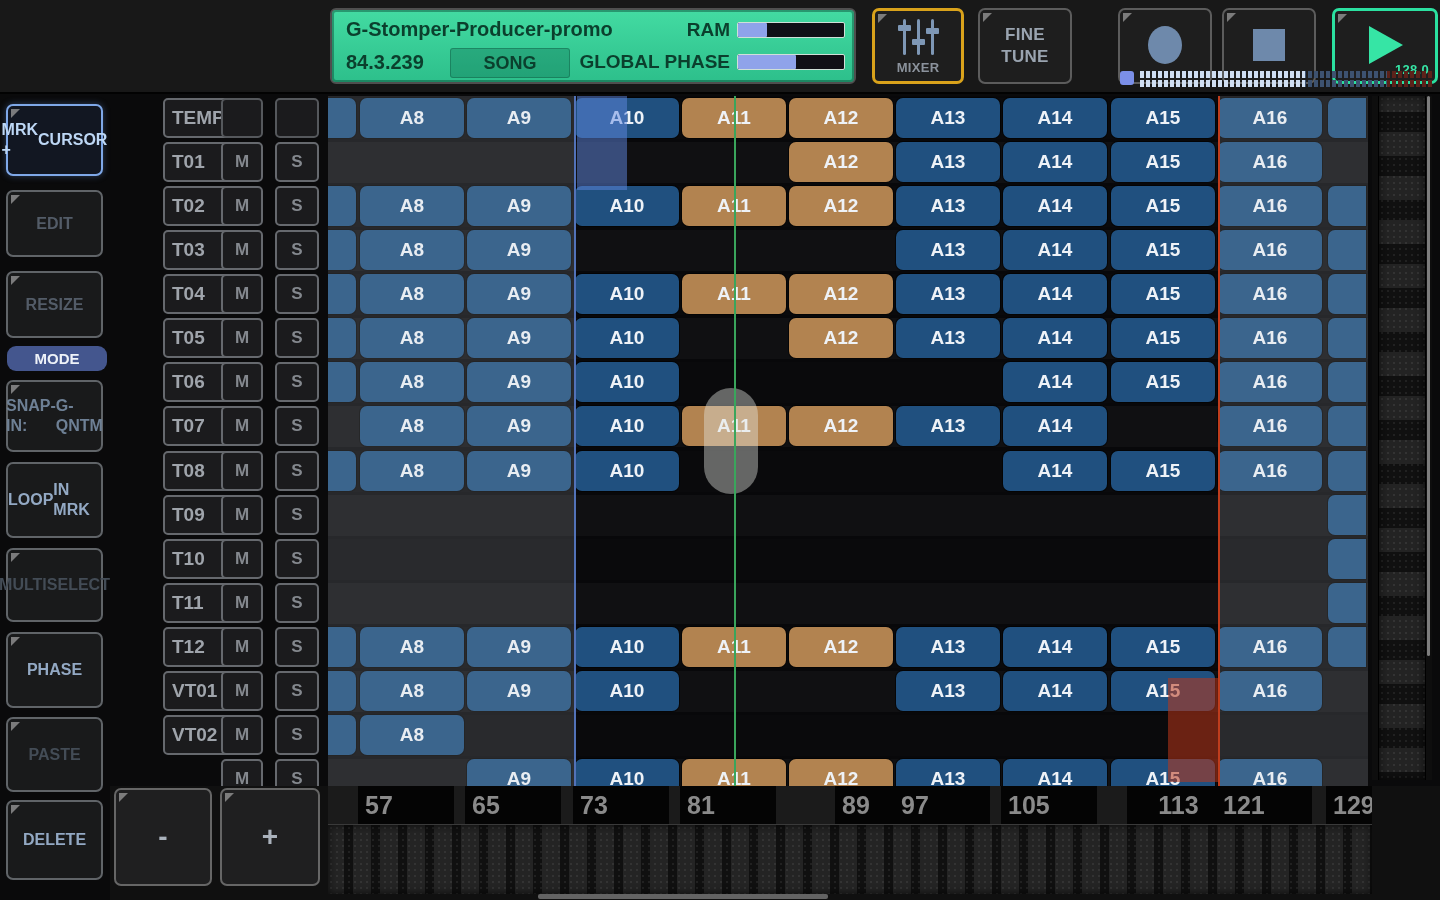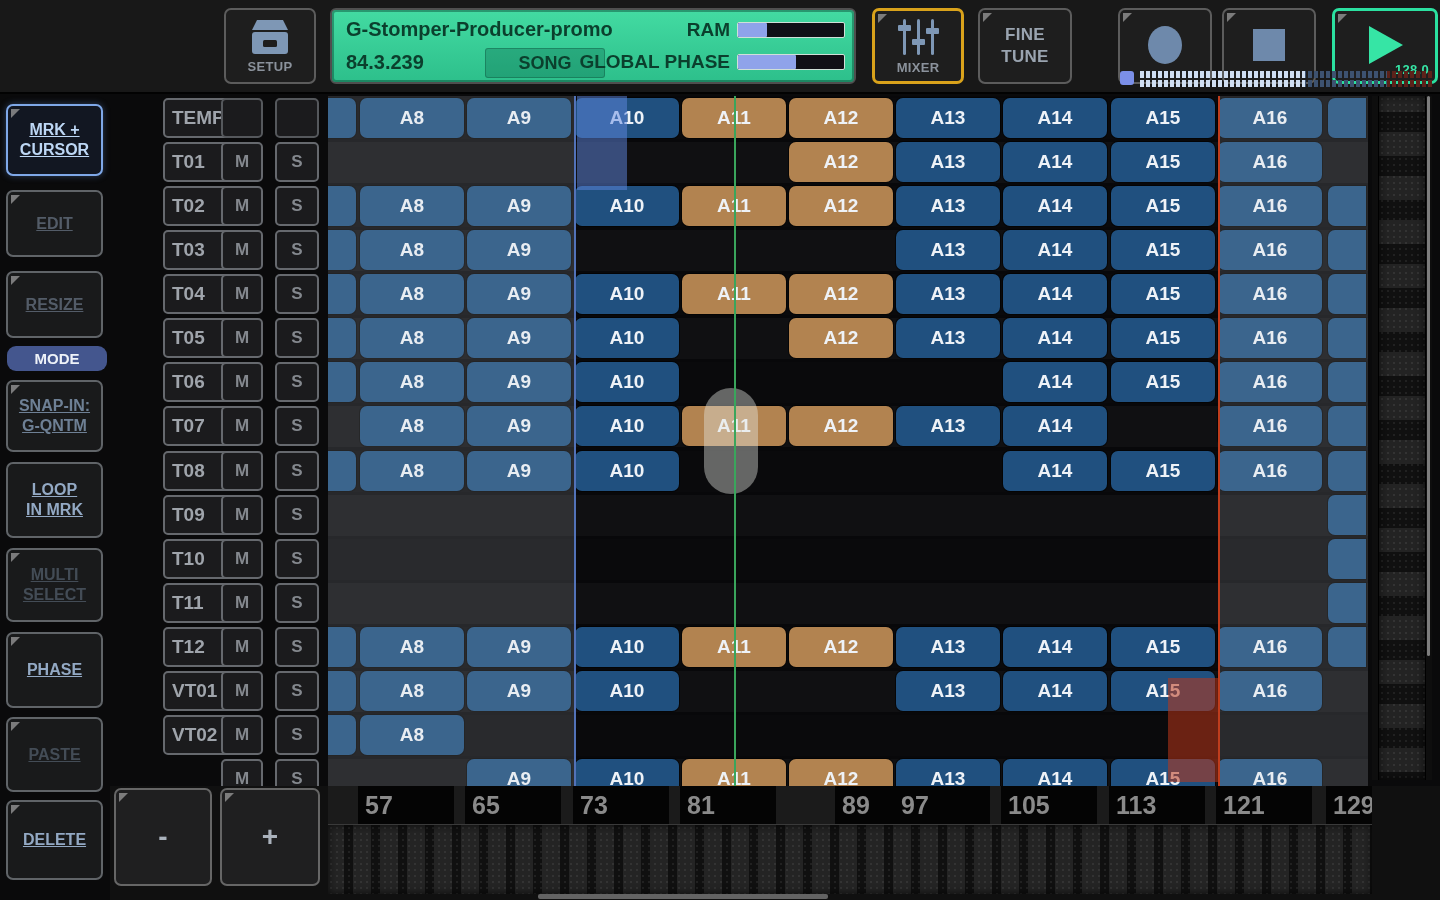--- a/index.html
+++ b/index.html
@@ -16,38 +16,38 @@
   .fold::before{content:"";position:absolute;top:3px;left:3px;border-top:9px solid #8d8d8d;
         border-right:9px solid transparent;opacity:.85;}
   
   #display{position:absolute;left:330px;top:8px;width:526px;height:76px;border-radius:6px;
         border:2px solid #4f4f4f;box-sizing:border-box;
         background:linear-gradient(#43dba2,#2dbf8b);box-shadow:inset 0 0 0 2px rgba(8,70,52,.45);}
   #display .title{position:absolute;left:14px;top:8px;font-size:20px;font-weight:bold;color:#0b3f2d;}
   #display .version{position:absolute;left:14px;top:41px;font-size:20px;font-weight:bold;color:#0b3f2d;}
   #song-btn{position:absolute;left:118px;top:38px;width:120px;height:30px;border-radius:3px;
         background:rgba(8,92,70,.30);border:1px solid rgba(8,70,52,.35);box-sizing:border-box;
-        display:flex;align-items:center;justify-content:center;font-size:18px;font-weight:bold;color:#0b3f2d;margin-left:35px;}
+        display:flex;align-items:center;justify-content:center;font-size:18px;font-weight:bold;color:#0b3f2d;}
   .meterlab{position:absolute;font-size:19px;font-weight:bold;color:#0b3f2d;text-align:right;width:230px;}
   .meter{position:absolute;left:405px;width:108px;height:16px;background:#101016;
         border:1px solid #cfe0d8;border-radius:2px;box-sizing:border-box;}
   .meter .fill{height:100%;background:#8fa3ea;border-radius:1px;}
   #mixer-btn{border:3px solid #d9a21b;}
   #play-btn{border:3px solid #2be0a0;}
   #bpm{position:absolute;right:6px;bottom:4px;color:#36e5a5;font-size:13px;font-weight:bold;}
   
   #ov-marker{position:absolute;left:1120px;top:71px;width:14px;height:14px;border-radius:3px;background:#7b8fe8;}
   .ovrow{position:absolute;left:1140px;width:294px;height:7px;
         background:linear-gradient(90deg,#cfdef2 0 56%,#3d5270 56% 84%,#5c221a 84% 100%);
         -webkit-mask:repeating-linear-gradient(90deg,#000 0 4px,transparent 4px 6px);
         mask:repeating-linear-gradient(90deg,#000 0 4px,transparent 4px 6px);}
   
   .sbtn{position:absolute;left:6px;width:97px;background:#191a1b;border:2px solid #606468;
-        border-radius:7px;box-sizing:border-box;display:flex;flex-direction:column;
-        align-items:center;justify-content:center;font-weight:bold;font-size:16px;line-height:20px;text-decoration:underline;}
+        border-radius:7px;box-sizing:border-box;display:flex;flex-direction:row;
+        align-items:center;justify-content:center;font-weight:bold;font-size:16px;line-height:20px;}
   .sbtn.active{border-color:#7fa8e8;box-shadow:0 0 7px rgba(110,160,240,.35);color:#bdd7f5;background:#121722;}
   .sbtn.normal{color:#93a9c4;}
   .sbtn.dim{color:#6e8095;}
   .sbtn.disabled{color:#535c68;}
   .sbtn.faint{color:#434c56;}
   #mode-strip{position:absolute;left:7px;top:346px;width:100px;height:25px;border-radius:9px;
         background:#44568e;display:flex;align-items:center;justify-content:center;
         color:#eef2f8;font-size:15px;font-weight:bold;}
   
   #trackcol{position:absolute;left:112px;top:96px;width:214px;height:690px;overflow:hidden;}
@@ -103,30 +103,20 @@
 </style>
 </head>
 <body>
 
 <div id="app">
 
   <div id="topbar">
 
 
 
-    <div class="tbtn" style="left:224px;width:92px;">
-      <span class="ic">
-        <svg width="46" height="38" viewBox="0 0 46 38">
-          <path d="M10 2h26l5 10H5z" fill="#7e97b5"></path>
-          <rect x="5" y="14" width="36" height="22" rx="3" fill="#7e97b5"></rect>
-          <rect x="16" y="22" width="14" height="7" rx="1.5" fill="#1e1e1e"></rect>
-        </svg>
-      </span>
-      <span>SETUP</span>
-    </div>
 
     <div id="display">
       <div class="title">G-Stomper-Producer-promo</div>
       <div class="version">84.3.239</div>
       <div id="song-btn">SONG</div>
       <div class="meterlab" style="left:168px;top:9px;">RAM</div>
       <div class="meter" style="top:12px;">
           <div class="fill" id="ram-fill" style="width: 27%;"></div>
         </div>
       <div class="meterlab" style="left:168px;top:41px;">GLOBAL PHASE</div>
@@ -414,21 +404,21 @@
     <div class="zbtn fold" style="left:4px;width:98px;">-</div>
     <div class="zbtn fold" style="left:110px;width:100px;">+</div>
     <div id="timeline">
         <div class="tlbox" style="left:30px;">57</div>
         <div class="tlbox" style="left:137px;">65</div>
         <div class="tlbox" style="left:245px;">73</div>
         <div class="tlbox" style="left:352px;">81</div>
         <div class="tlbox" style="left:459px;margin-left:48px;">89</div>
         <div class="tlbox" style="left:566px;">97</div>
         <div class="tlbox" style="left:673px;">105</div>
-        <div class="tlbox" style="left:781px;">113</div>
+        <div class="tlbox" style="left:799px;text-align:center;">113</div>
         <div class="tlbox" style="left:888px;">121</div>
         <div class="tlbox" style="left:998px;">129</div>
       </div>
     <div id="scrub"></div>
     <div id="hscroll"></div>
   </div>
 
   <div id="vscroll">
     <div id="vtrack"></div>
     <div id="vindicator"></div>

